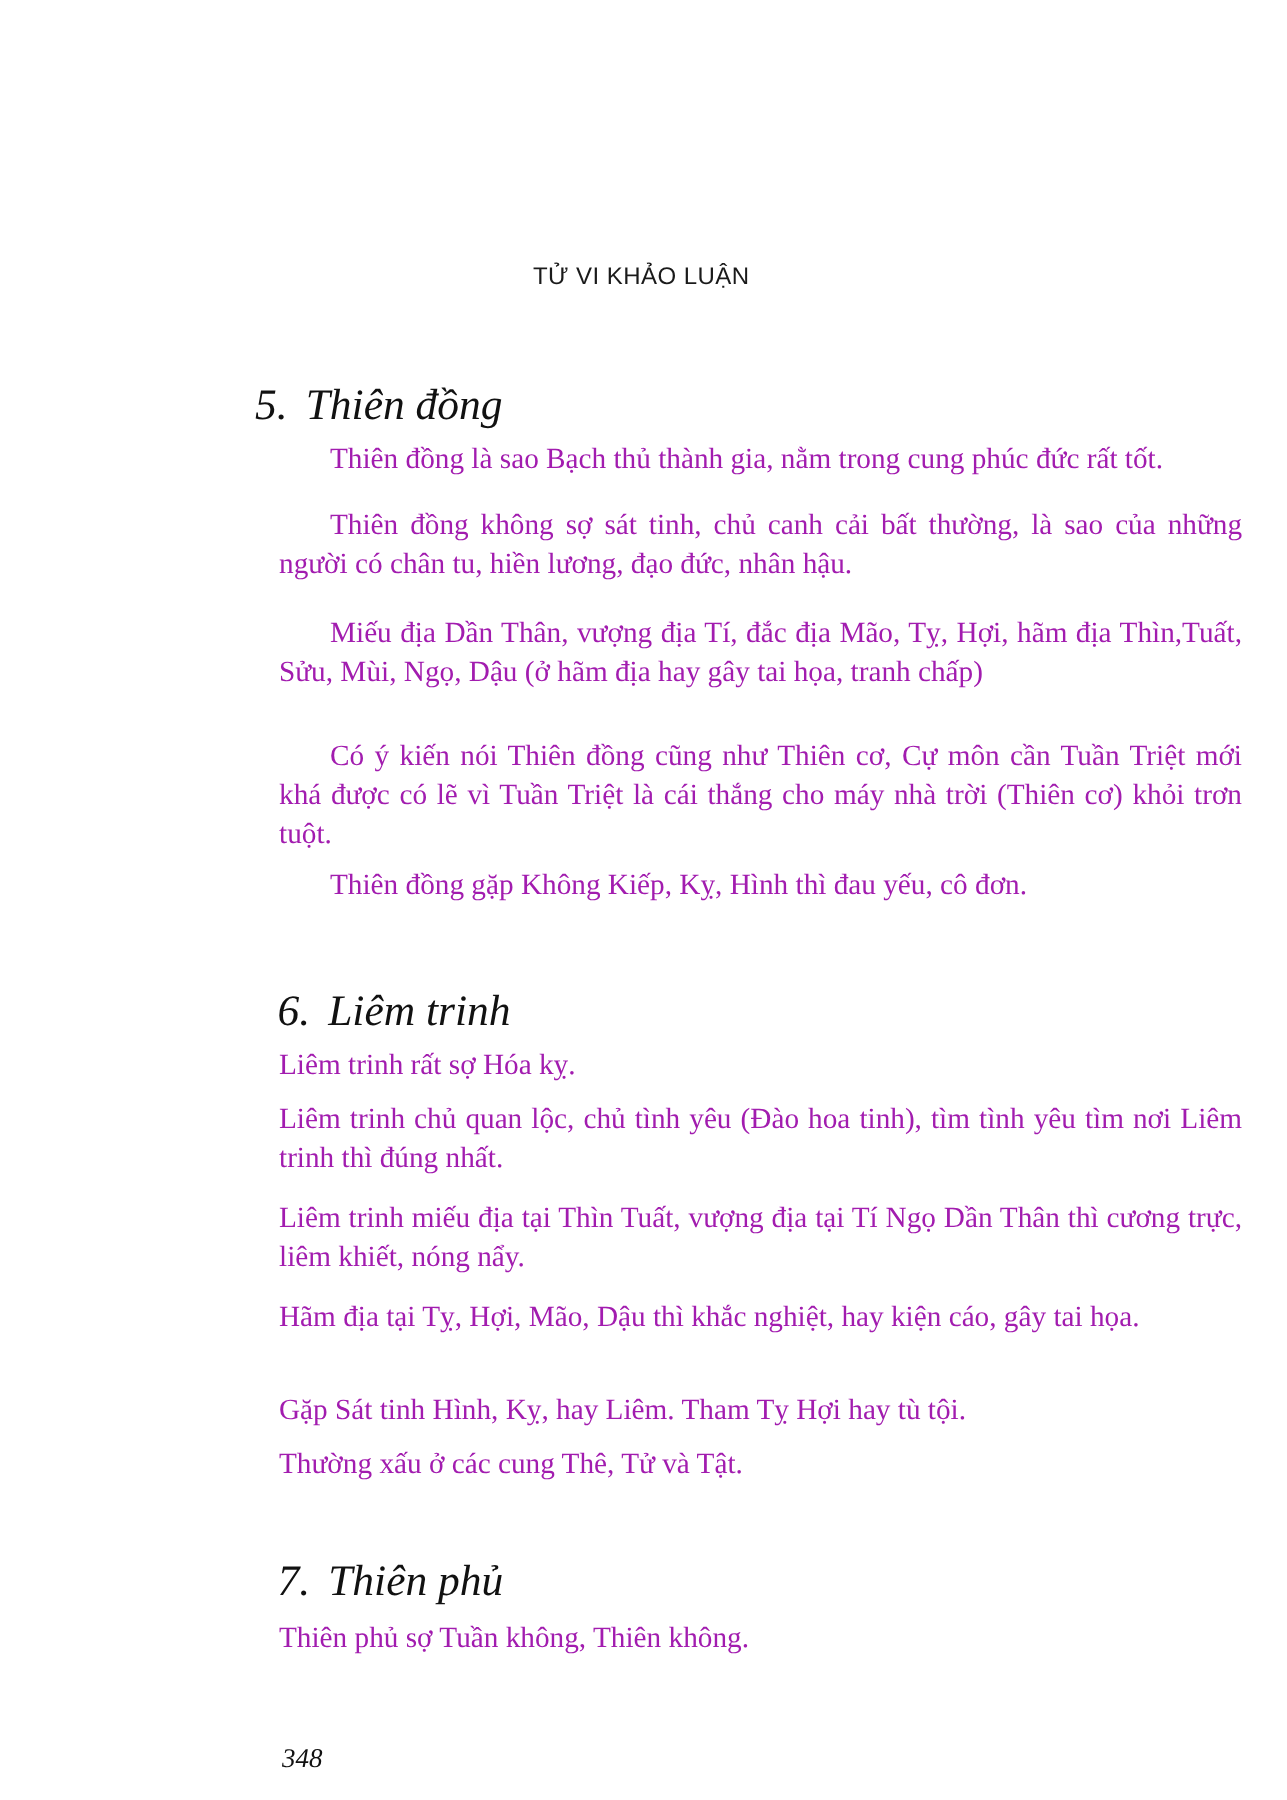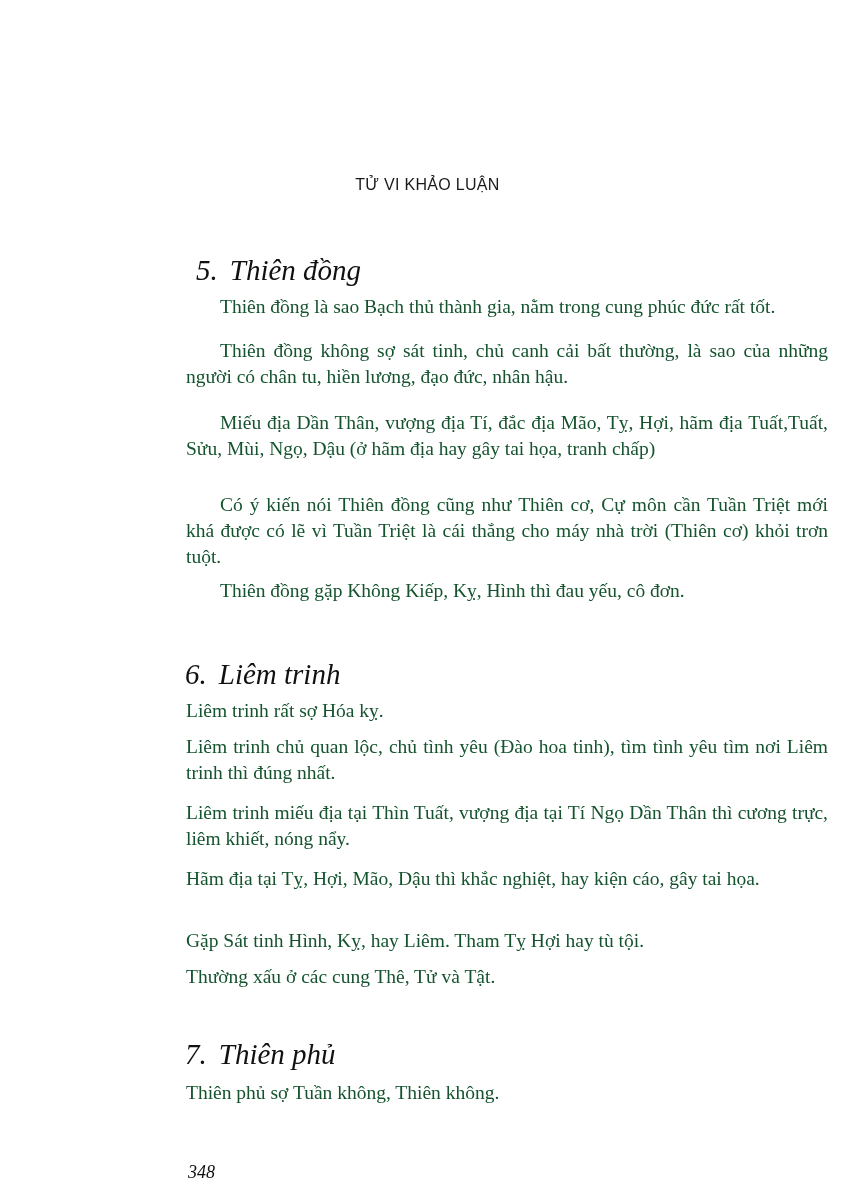--- a/index.html
+++ b/index.html
@@ -35,45 +35,45 @@
       color: #111;
       white-space: nowrap;
     }
     .section-title .num { margin-right: 12px; }
     .para {
       position: absolute;
       left: 186px;
       width: 642px;
       font-size: 19.5px;
       line-height: 26px;
-      color: #14532d;
+      color: #a21caf;
       text-align: justify;
       text-align-last: left;
     }
     .para.indent { text-indent: 34px; }
     .page-number {
       position: absolute;
       top: 1162px;
       left: 188px;
       font-size: 18px;
       color: #111;
       font-style: italic;
     }
   </style>
 </head>
 <body>
 
 <div class="running-header">TỬ VI KHẢO LUẬN</div>
 
-<div class="section-title" style="top:254px; left:196px;">
+<div class="section-title" style="top:254px; left:170px;">
   <span class="num">5.</span><span>Thiên đồng</span>
 </div>
 <p class="para indent" style="top:294px; margin:0;">Thiên đồng là sao Bạch thủ thành gia, nằm trong cung phúc đức rất tốt.</p>
 <p class="para indent" style="top:338px; margin:0;">Thiên đồng không sợ sát tinh, chủ canh cải bất thường, là sao của những người có chân tu, hiền lương, đạo đức, nhân hậu.</p>
-<p class="para indent" style="top:410px; margin:0;">Miếu địa Dần Thân, vượng địa Tí, đắc địa Mão, Tỵ, Hợi, hãm địa Tuất,Tuất, Sửu, Mùi, Ngọ, Dậu (ở hãm địa hay gây tai họa, tranh chấp)</p>
+<p class="para indent" style="top:410px; margin:0;">Miếu địa Dần Thân, vượng địa Tí, đắc địa Mão, Tỵ, Hợi, hãm địa Thìn,Tuất, Sửu, Mùi, Ngọ, Dậu (ở hãm địa hay gây tai họa, tranh chấp)</p>
 <p class="para indent" style="top:492px; margin:0;">Có ý kiến nói Thiên đồng cũng như Thiên cơ, Cự môn cần Tuần Triệt mới khá được có lẽ vì Tuần Triệt là cái thắng cho máy nhà trời (Thiên cơ) khỏi trơn tuột.</p>
 <p class="para indent" style="top:578px; margin:0;">Thiên đồng gặp Không Kiếp, Kỵ, Hình thì đau yếu, cô đơn.</p>
 
 <div class="section-title" style="top:658px; left:185px;">
   <span class="num">6.</span><span>Liêm trinh</span>
 </div>
 <p class="para" style="top:698px; margin:0;">Liêm trinh rất sợ Hóa kỵ.</p>
 <p class="para" style="top:734px; margin:0;">Liêm trinh chủ quan lộc, chủ tình yêu (Đào hoa tinh), tìm tình yêu tìm nơi Liêm trinh thì đúng nhất.</p>
 <p class="para" style="top:800px; margin:0;">Liêm trinh miếu địa tại Thìn Tuất, vượng địa tại Tí Ngọ Dần Thân thì cương trực, liêm khiết, nóng nẩy.</p>
 <p class="para" style="top:866px; margin:0;">Hãm địa tại Tỵ, Hợi, Mão, Dậu thì khắc nghiệt, hay kiện cáo, gây tai họa.</p>

